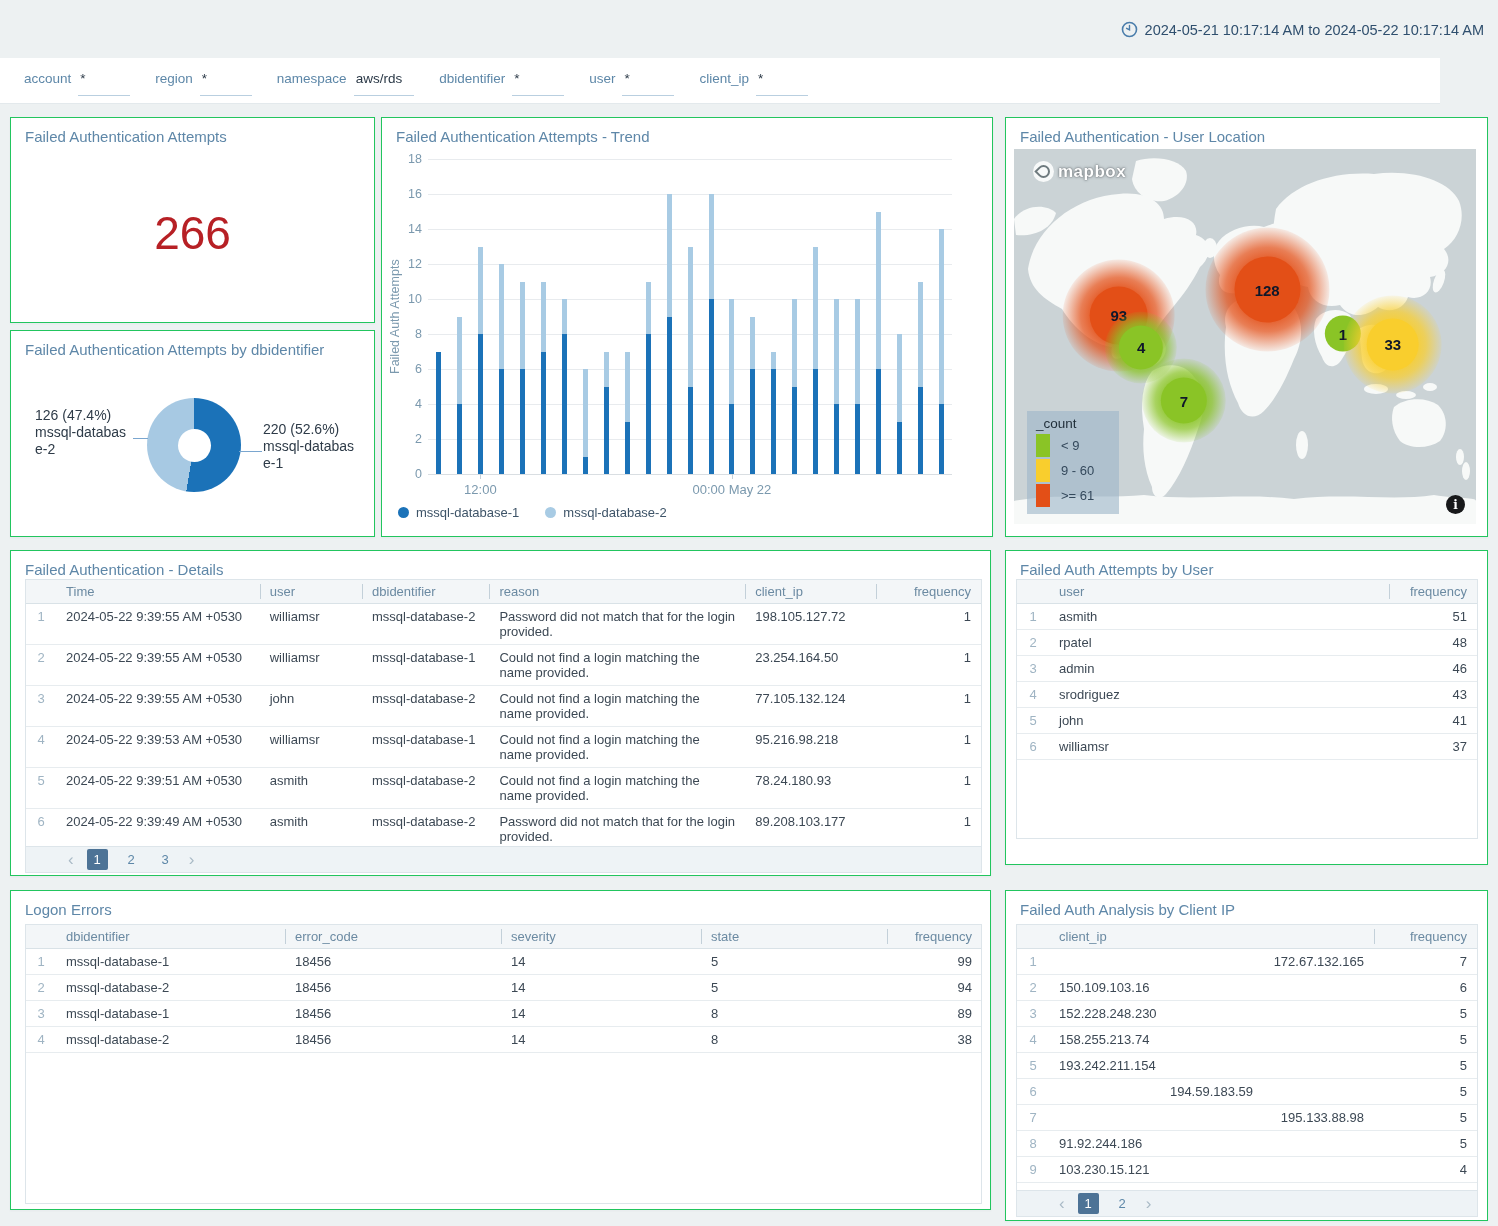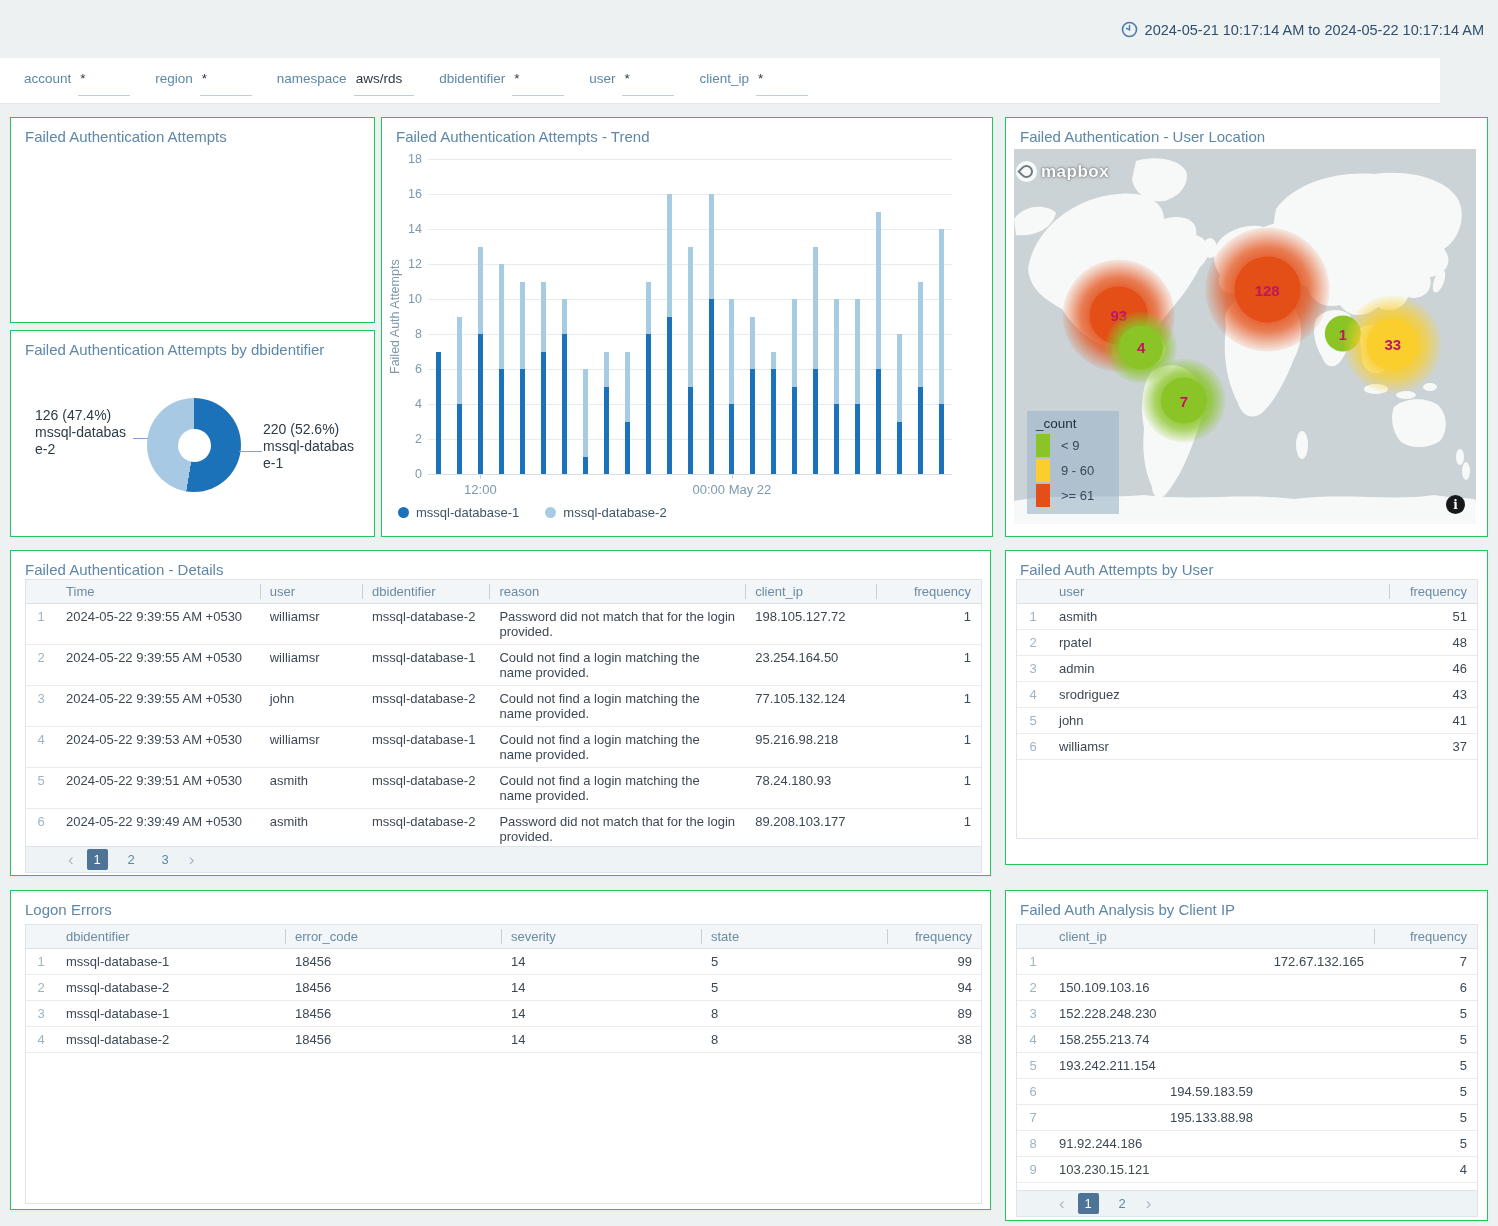--- a/index.html
+++ b/index.html
@@ -42,27 +42,27 @@
   .tlegend{position:absolute;left:16px;top:387px;display:flex;gap:26px;align-items:center;}
   .tlegend .item{display:flex;gap:7px;align-items:center;font-size:13px;color:#3e5468;cursor:pointer;}
   .tlegend .dot{width:11px;height:11px;border-radius:50%;}
 
   
   .mapbox-area{position:absolute;left:8px;top:31px;width:462px;height:375px;background:#cbd3d6;overflow:hidden;}
   .mapbox-area svg.land{position:absolute;left:0;top:0;}
   .cluster{position:absolute;transform:translate(-50%,-50%);display:flex;align-items:center;justify-content:center;}
   .cluster .glow{position:absolute;border-radius:50%;}
   .cluster .core{position:absolute;border-radius:50%;}
-  .cluster .cnt{position:relative;font-size:15px;font-weight:bold;color:#be185d;}
+  .cluster .cnt{position:relative;font-size:15px;font-weight:bold;color:#0f172a;}
   .map-legend{position:absolute;left:13px;top:262px;width:74px;padding:5px 9px 7px 9px;background:rgba(158,183,201,0.62);}
   .map-legend .mlg-title{font-size:13.5px;color:#1f2d38;margin-bottom:2px;}
   .mlg-item{display:flex;align-items:center;height:24px;margin-top:1px;}
   .mlg-chip{width:14px;height:23px;}
   .mlg-label{margin-left:11px;font-size:13px;color:#34495c;}
-  .mapbox-logo{position:absolute;left:2px;top:12px;display:flex;align-items:center;gap:4px;cursor:pointer;}
+  .mapbox-logo{position:absolute;left:19px;top:12px;display:flex;align-items:center;gap:4px;cursor:pointer;}
   .mapbox-logo .mb-circle{width:21px;height:21px;border-radius:50%;background:rgba(255,255,255,0.85);display:flex;align-items:center;justify-content:center;}
   .mapbox-logo .mb-inner{width:9px;height:9px;border:2px solid #6e7a7e;border-radius:50% 50% 50% 0;transform:rotate(45deg);}
   .mapbox-logo .mb-text{font-size:17px;font-weight:bold;color:#fff;text-shadow:0 0 3px rgba(90,95,100,0.95),0 0 1px rgba(90,95,100,0.9);letter-spacing:0.5px;}
   .info-btn{position:absolute;right:11px;bottom:10px;width:19px;height:19px;border-radius:50%;background:#17181a;color:#fff;font-size:12px;font-weight:bold;display:flex;align-items:center;justify-content:center;font-family:"DejaVu Serif",serif;cursor:pointer;}
 
   
   .tbl-wrap{position:absolute;background:#fff;border:1px solid #dde5ea;box-sizing:border-box;overflow:hidden;}
   table.dt{border-collapse:collapse;table-layout:fixed;width:100%;}
   table.dt th{background:#f3f6f8;font-weight:normal;font-size:13px;color:#6b8aa2;padding:4px 10px;border-bottom:1px solid #d9e2e7;position:relative;white-space:nowrap;overflow:hidden;cursor:pointer;}
   table.dt th:nth-child(n+3)::before{content:"";position:absolute;left:0;top:4px;bottom:4px;width:1px;background:#c3d0d9;}
@@ -112,20 +112,21 @@
         <span class="fval">*</span>
       </div>
       <div class="fitem">
         <span class="flabel">client_ip</span>
         <span class="fval">*</span>
       </div>
     </div>
 
   <div class="panel" style="left:10px;top:117px;width:365px;height:206px;">
     <div class="ptitle">Failed Authentication Attempts</div>
+    <div class="bignum">266</div>
   </div>
 
   <div class="panel" style="left:10px;top:330px;width:365px;height:207px;">
     <div class="ptitle">Failed Authentication Attempts by dbidentifier</div>
     <div class="donut" style="background: conic-gradient(rgb(27, 114, 184) 0deg, rgb(27, 114, 184) 189.4deg, rgb(167, 201, 227) 189.4deg, rgb(167, 201, 227) 360deg);"></div>
     <div class="pie-label" style="left:24px;top:76px;width:106px;">126 (47.4%)
 mssql-databas
 e-2</div>
     <div class="pie-label" style="left:252px;top:90px;width:106px;">220 (52.6%)
 mssql-databas
@@ -553,21 +554,21 @@
               <td style="text-align: left;">193.242.211.154</td>
               <td style="text-align: right;">5</td>
             </tr>
             <tr>
               <td class="rownum" style="text-align: center;">6</td>
               <td style="text-align: center;">194.59.183.59</td>
               <td style="text-align: right;">5</td>
             </tr>
             <tr>
               <td class="rownum" style="text-align: center;">7</td>
-              <td style="text-align: center;">195.133.88.98</td>
+              <td style="text-align: right;">195.133.88.98</td>
               <td style="text-align: right;">5</td>
             </tr>
             <tr>
               <td class="rownum" style="text-align: center;">8</td>
               <td style="text-align: left;">91.92.244.186</td>
               <td style="text-align: right;">5</td>
             </tr>
             <tr>
               <td class="rownum" style="text-align: center;">9</td>
               <td style="text-align: left;">103.230.15.121</td>

